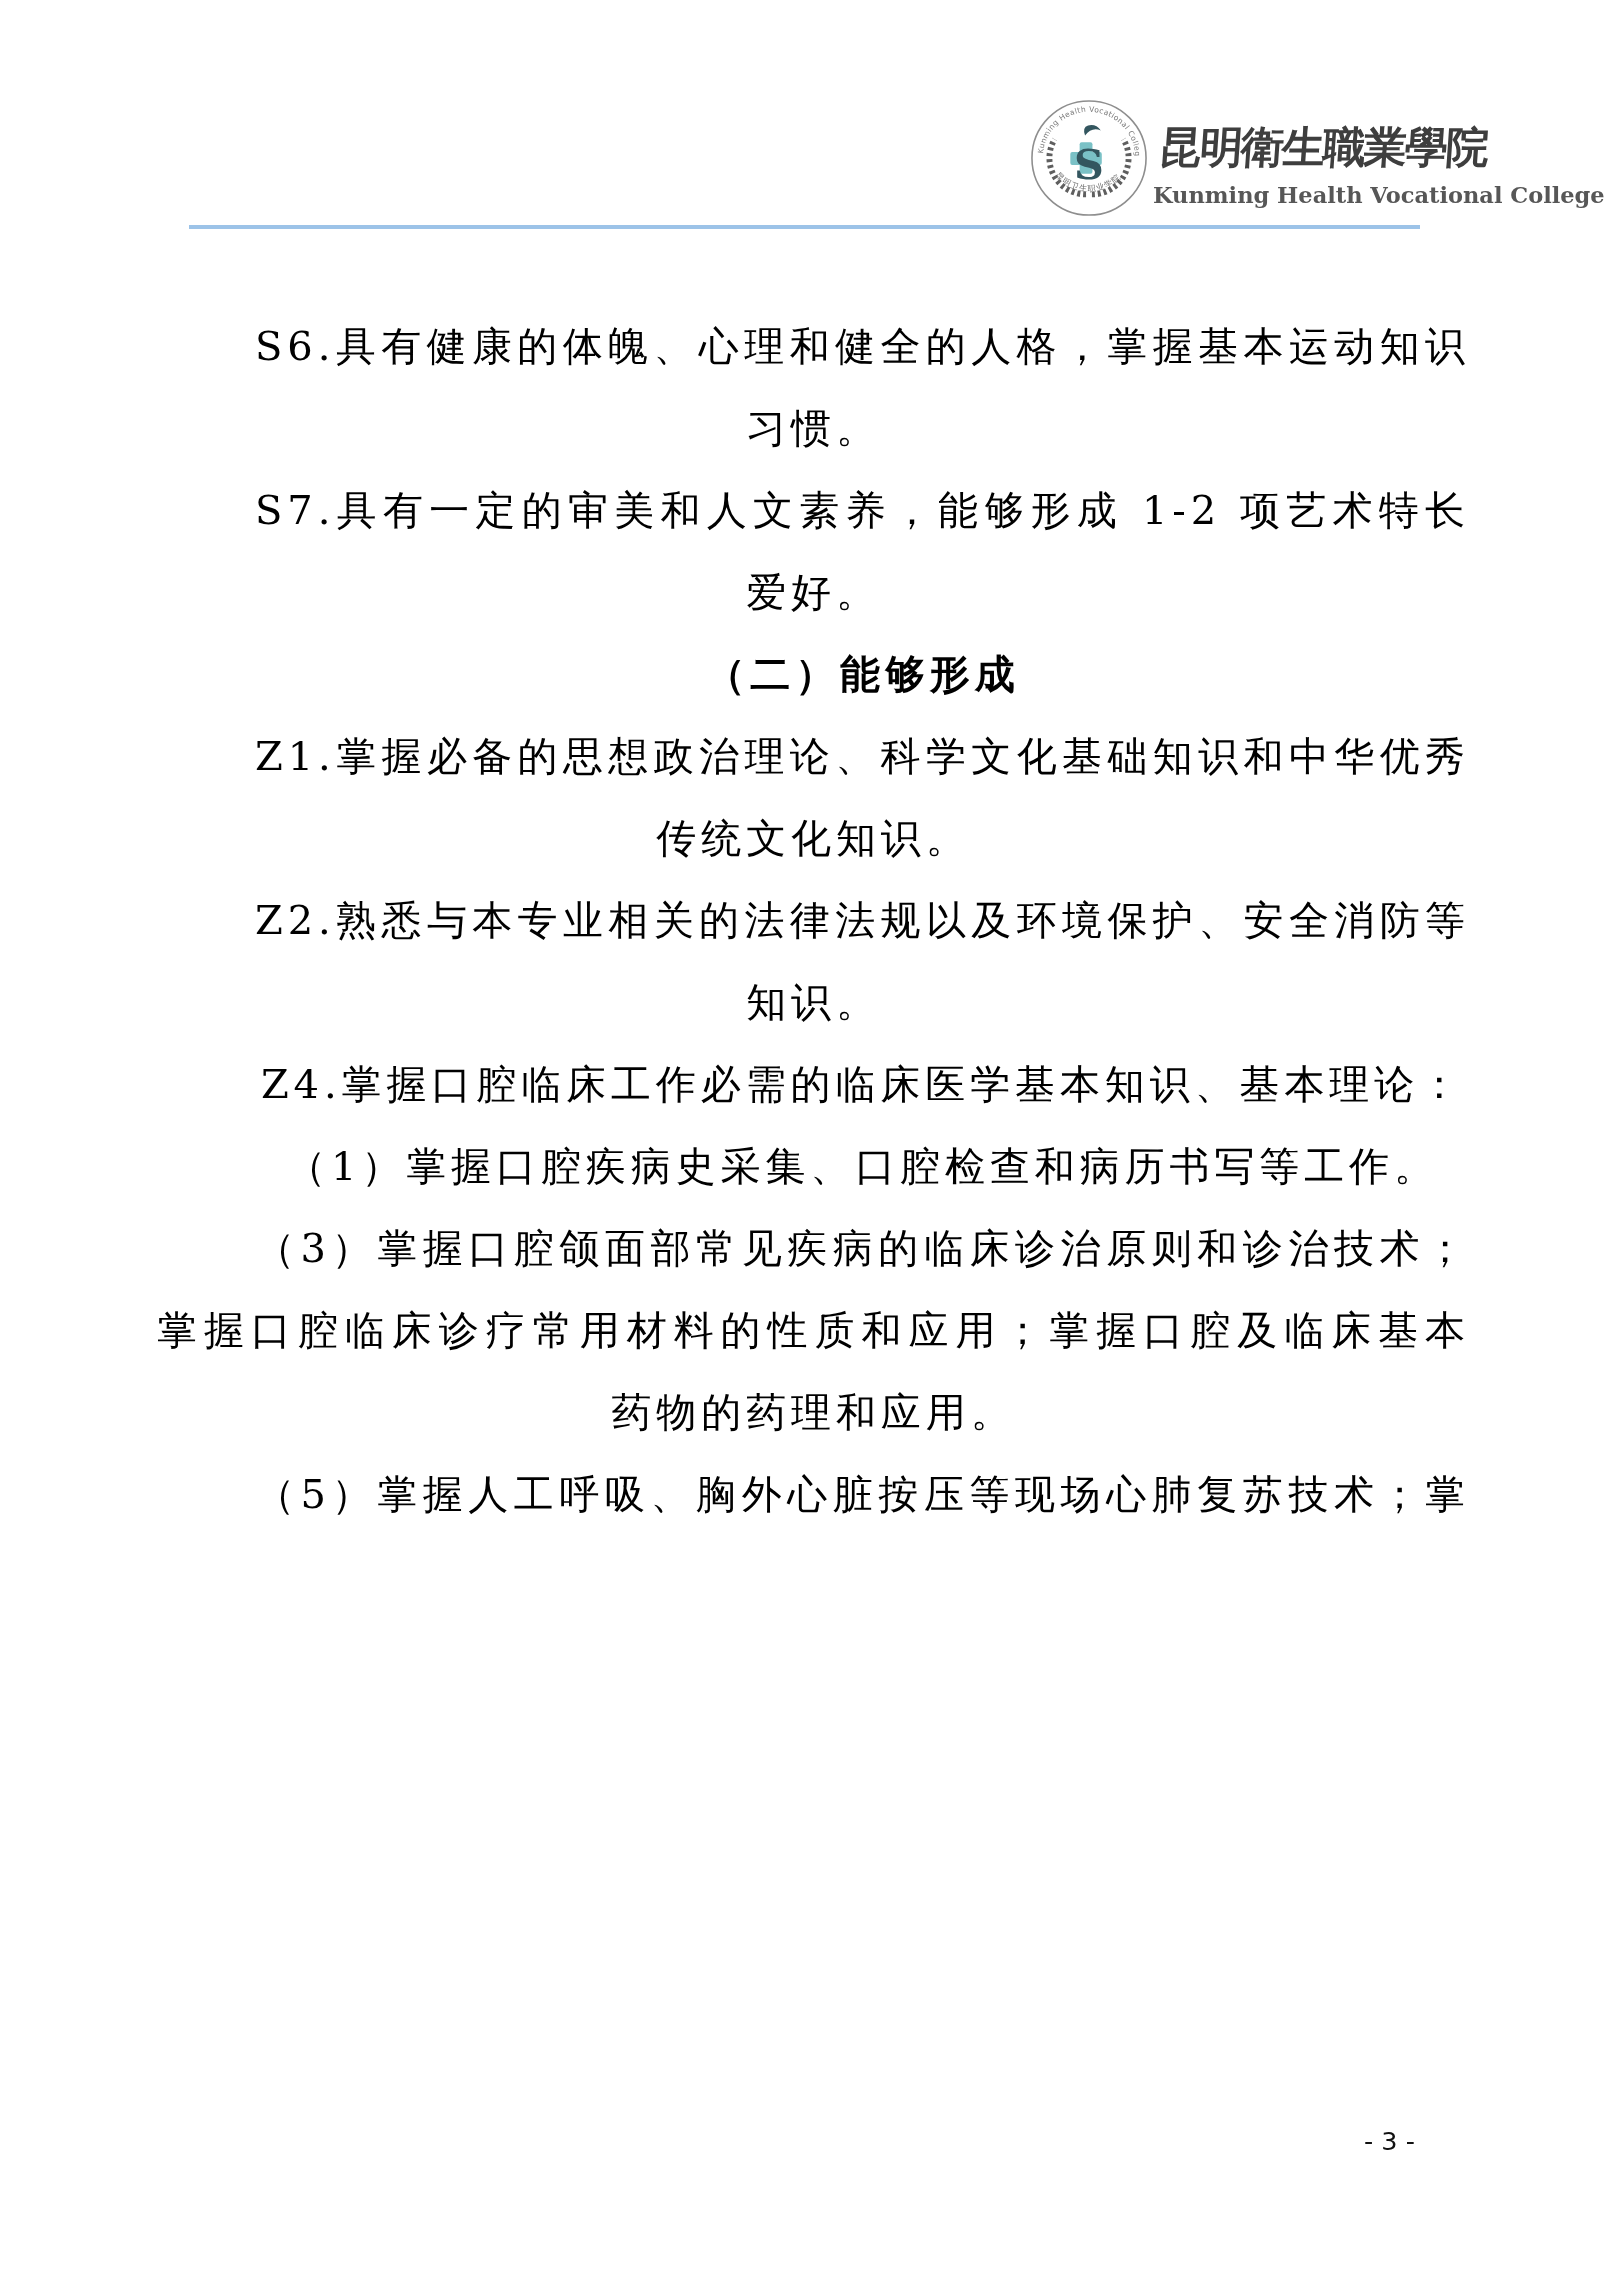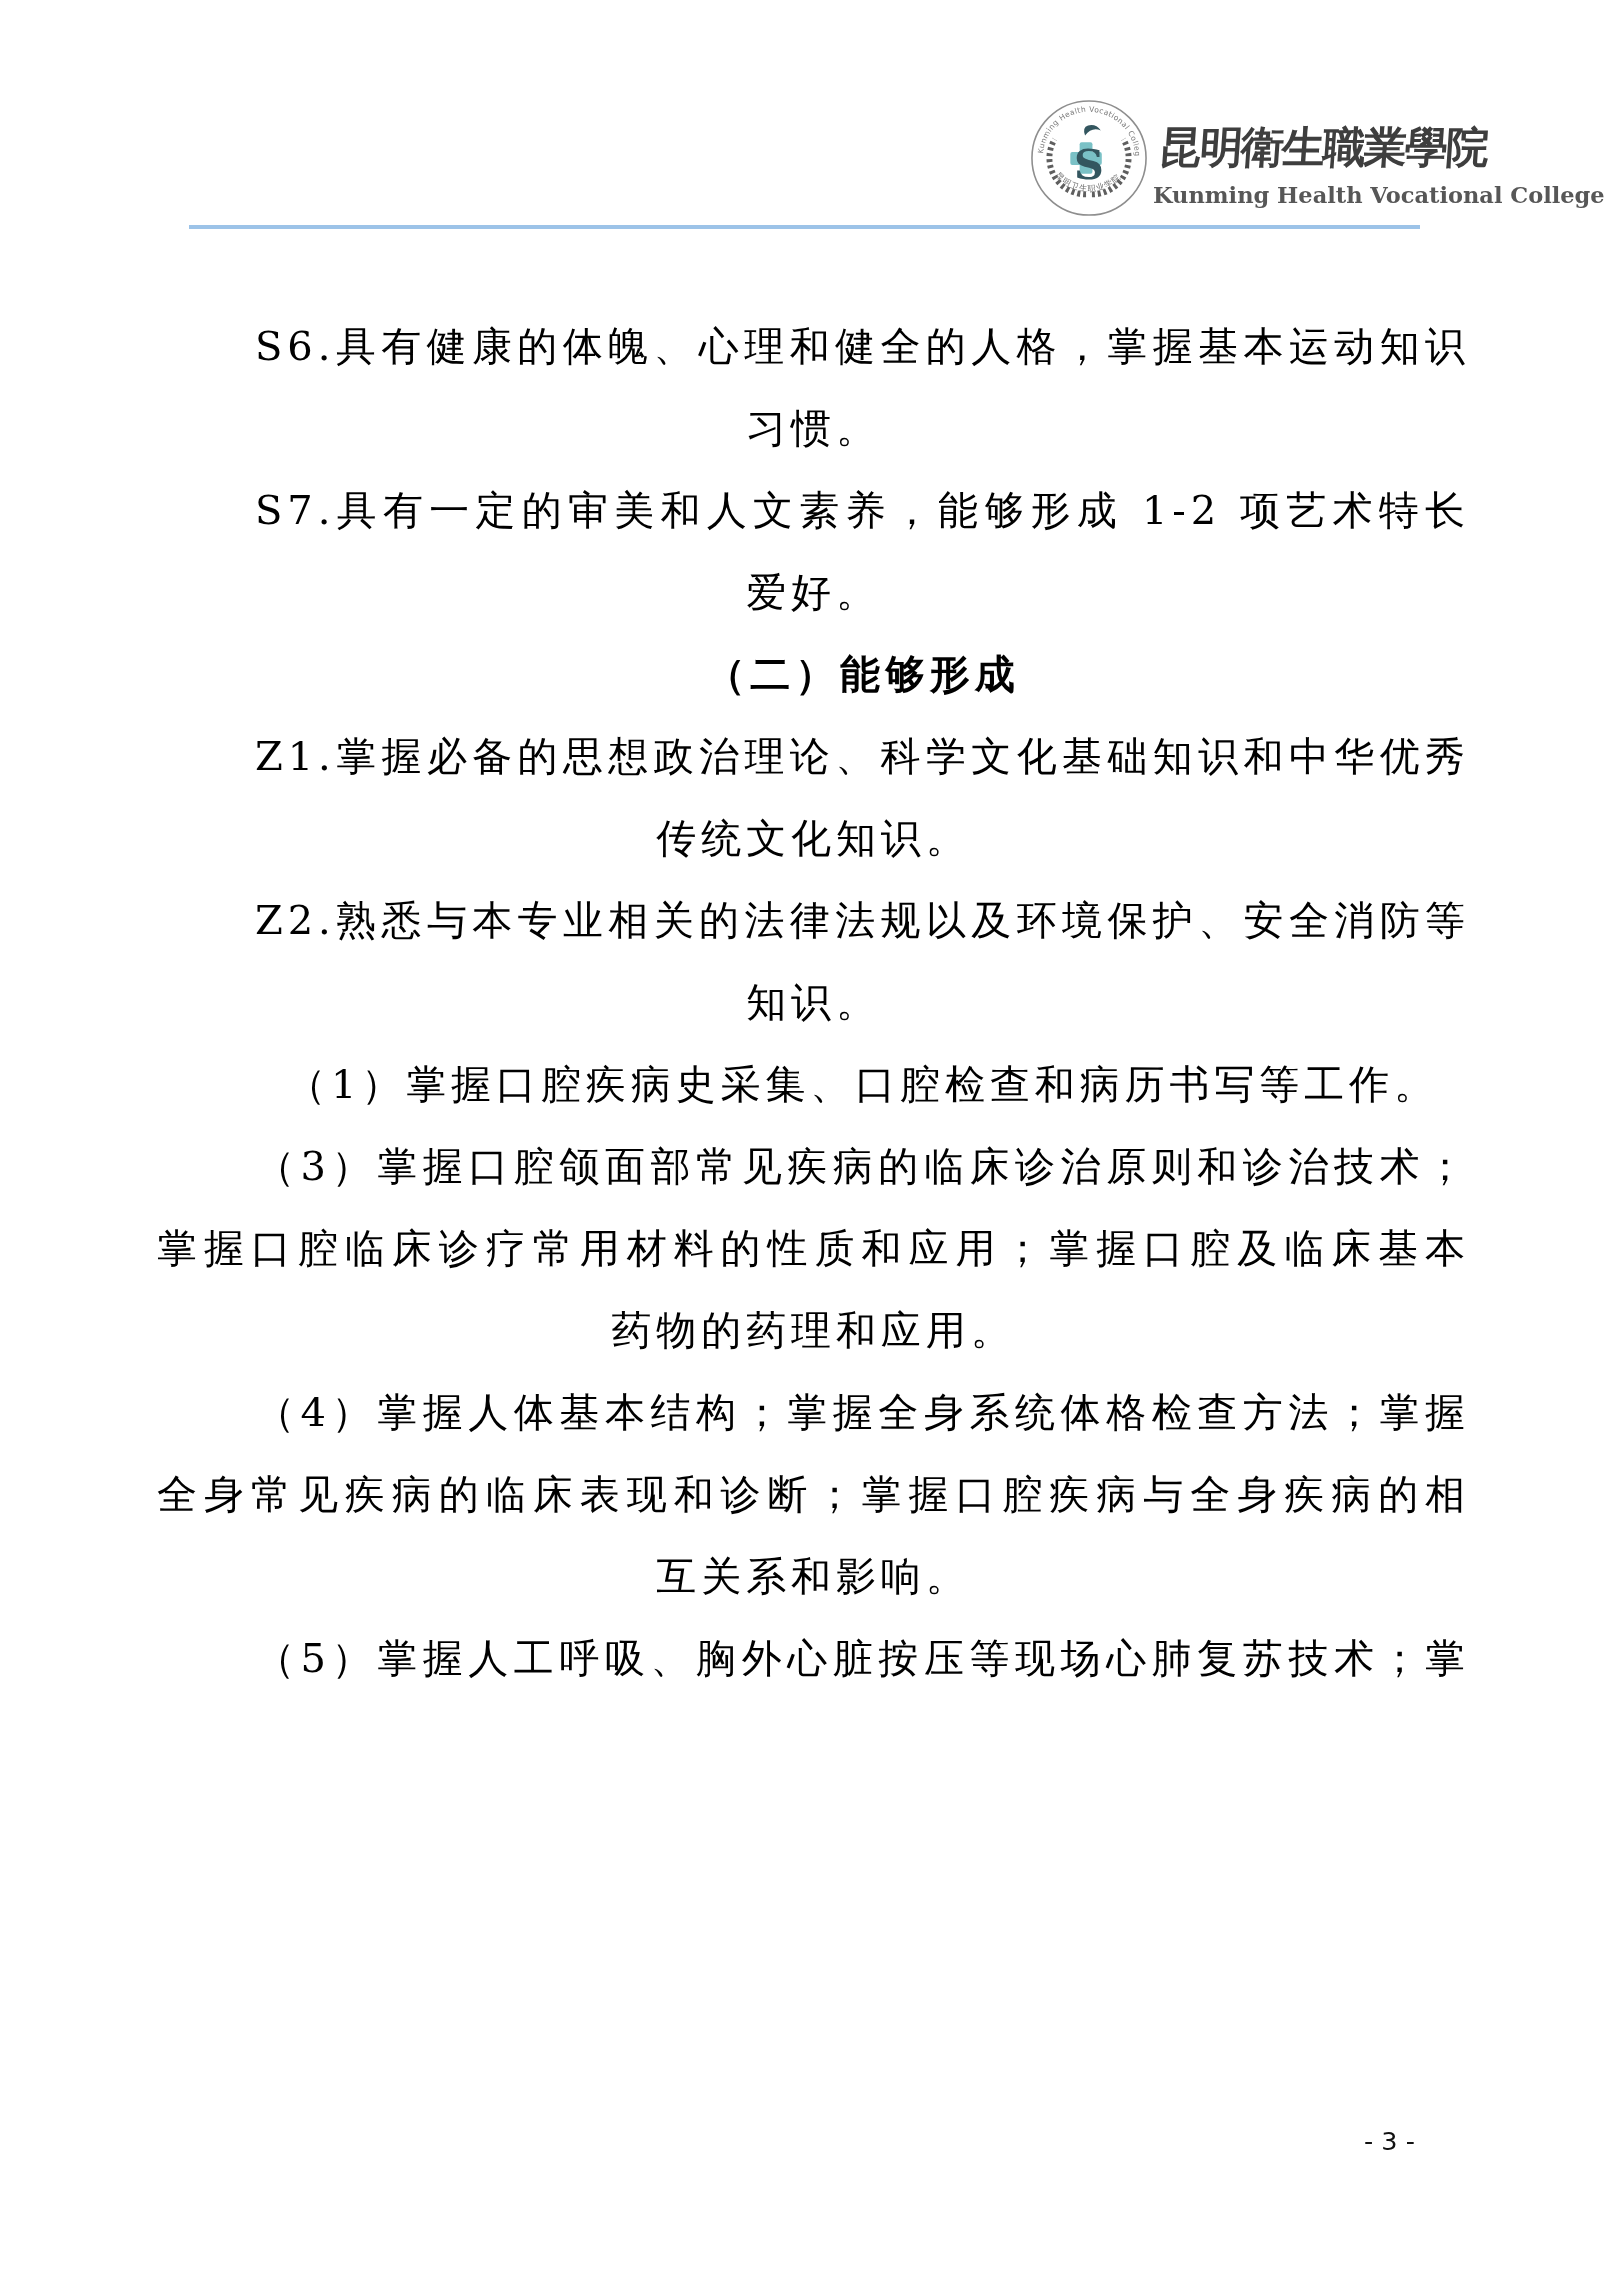--- a/index.html
+++ b/index.html
@@ -105,31 +105,29 @@
       </div>
       <div>
         <div class="line indent justify">Z1.掌握必备的思想政治理论、科学文化基础知识和中华优秀</div>
         <div class="line">传统文化知识。</div>
       </div>
       <div>
         <div class="line indent justify">Z2.熟悉与本专业相关的法律法规以及环境保护、安全消防等</div>
         <div class="line">知识。</div>
       </div>
       <div>
+        <div class="line indent">Z4.掌握口腔临床工作必需的临床医学基本知识、基本理论：</div>
+      </div>
+      <div>
         <div class="line indent">（1）掌握口腔疾病史采集、口腔检查和病历书写等工作。</div>
       </div>
       <div>
         <div class="line indent justify">（3）掌握口腔颌面部常见疾病的临床诊治原则和诊治技术；</div>
         <div class="line justify">掌握口腔临床诊疗常用材料的性质和应用；掌握口腔及临床基本</div>
         <div class="line">药物的药理和应用。</div>
-      </div>
-      <div>
-        <div class="line indent justify">（4）掌握人体基本结构；掌握全身系统体格检查方法；掌握</div>
-        <div class="line justify">全身常见疾病的临床表现和诊断；掌握口腔疾病与全身疾病的相</div>
-        <div class="line">互关系和影响。</div>
       </div>
       <div>
         <div class="line indent justify">（5）掌握人工呼吸、胸外心脏按压等现场心肺复苏技术；掌</div>
       </div>
     </div>
 
   <div class="page-num">- 3 -</div>
 </div>
 
 

